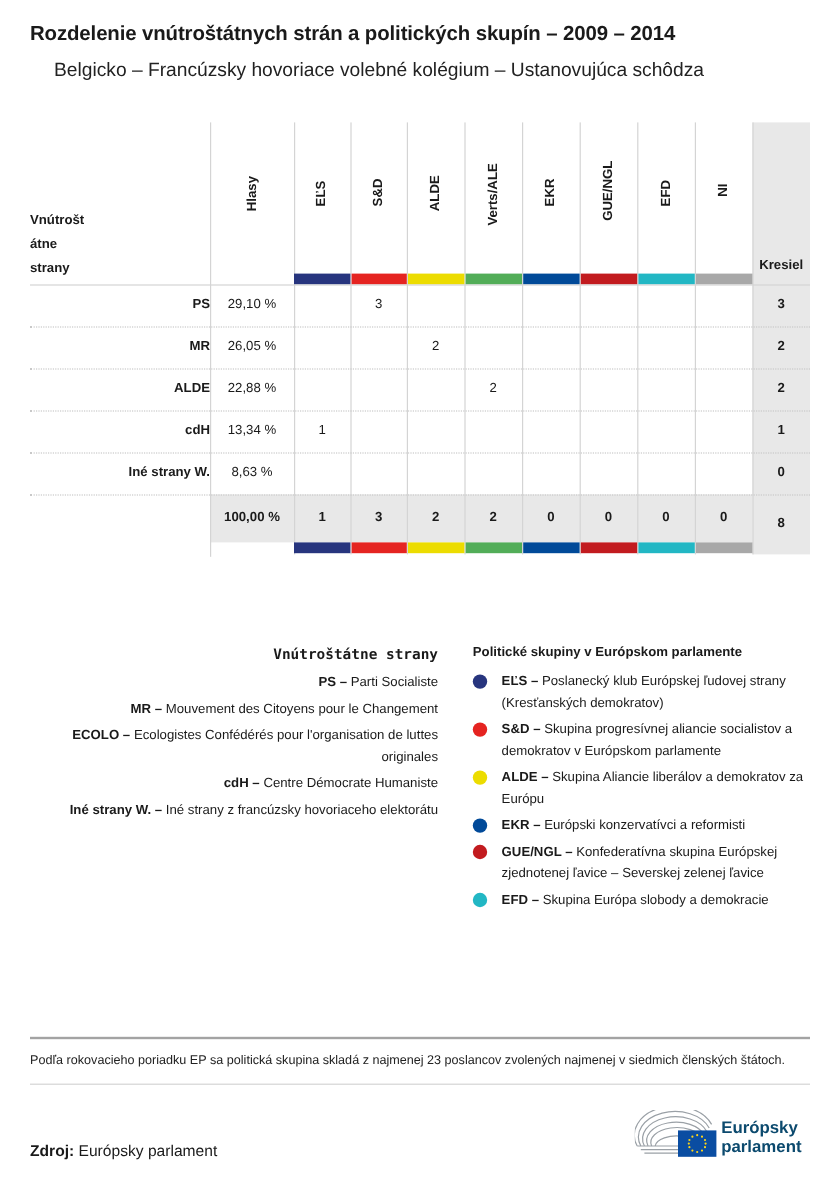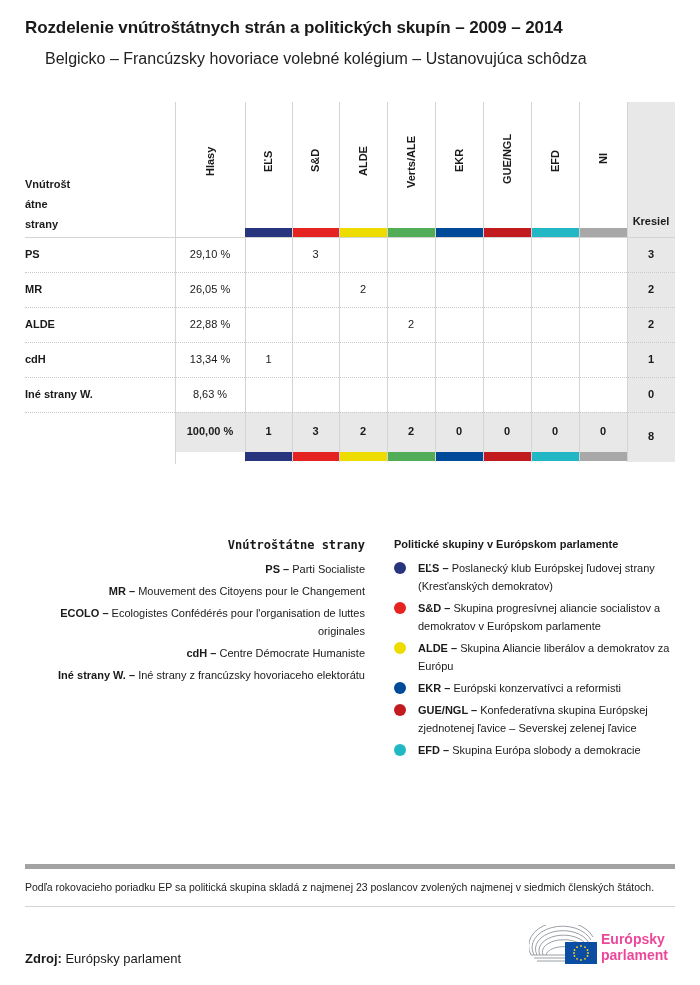--- a/index.html
+++ b/index.html
@@ -10,37 +10,37 @@
   .tbl { position: absolute; left: 25px; top: 102px; width: 650px; height: 362px; }
   .vline { position: absolute; top: 0; width: 1px; background: #d4d4d4; }
   .hdr-party { position: absolute; left: 0; top: 60px; width: 150px; font-size: 11px; font-weight: bold; line-height: 20px; margin-top: 12px; }
   .rot { position: absolute; transform: rotate(-90deg); transform-origin: left top; font-size: 11px; font-weight: bold; white-space: nowrap; }
   .kres-bg { position: absolute; left: 602px; top: 0; width: 48px; height: 360px; background: #e8e8e8; }
   .kres-hdr { position: absolute; left: 602px; top: 113px; width: 48px; text-align: center; font-size: 11px; font-weight: bold; }
   .bar { position: absolute; height: 9px; }
   .hline { position: absolute; left: 0; width: 650px; height: 0; border-top: 1px dotted #c8c8c8; }
   .hline.solid { border-top: 1px solid #d4d4d4; }
   .cell { position: absolute; font-size: 11px; text-align: center; line-height: 35px; height: 35px; }
-  .cell.party { text-align: left; font-weight: bold; }
+  .cell.party { text-align: right; font-weight: bold; }
   .cell.b { font-weight: bold; }
   .total-bg { position: absolute; left: 150px; top: 310px; width: 452px; height: 40px; background: #e8e8e8; }
 
   .leg-left { position: absolute; left: 25px; top: 538px; width: 340px; text-align: right; }
   .leg-left h3 { font-family: "DejaVu Sans Mono", monospace; font-size: 12px; font-weight: bold; margin-bottom: 8px; }
   .leg-left p { font-size: 11px; line-height: 18px; margin-bottom: 4px; }
   .leg-right { position: absolute; left: 394px; top: 538px; width: 290px; }
   .leg-right h3 { font-size: 11px; font-weight: bold; margin-bottom: 9px; }
   .gitem { position: relative; padding-left: 24px; font-size: 11px; line-height: 18px; margin-bottom: 4px; }
   .dot { position: absolute; left: 0; top: 3px; width: 12px; height: 12px; border-radius: 50%; }
 
-  .note { position: absolute; left: 25px; top: 864px; width: 650px; border-top: 5px solid #a3a3a3; border-bottom: 1px solid #d4d4d4; padding: 9px 0 10px; font-size: 10.5px; line-height: 18px; color: #222; }
+  .note { position: absolute; left: 25px; top: 864px; width: 650px; border-top: 2px solid #a3a3a3; border-bottom: 1px solid #d4d4d4; padding: 9px 0 10px; font-size: 10.5px; line-height: 18px; color: #222; }
   .source { position: absolute; left: 25px; top: 951px; font-size: 13px; }
   .source b { font-weight: bold; }
   .logo { position: absolute; left: 529px; top: 925px; width: 150px; height: 44px; }
-  .logo-text { position: absolute; left: 72px; top: 6px; font-size: 14px; font-weight: bold; color: #ec4899; line-height: 16px; }
+  .logo-text { position: absolute; left: 72px; top: 6px; font-size: 14px; font-weight: bold; color: #0c4a6e; line-height: 16px; }
 </style>
 </head>
 <body>
 
 <div class="title">Rozdelenie vnútroštátnych strán a politických skupín – 2009 – 2014</div>
 <div class="subtitle">Belgicko – Francúzsky hovoriace volebné kolégium – Ustanovujúca schôdza</div>
 
 <div class="tbl">
   <div class="kres-bg"></div>
   <div class="total-bg"></div>

